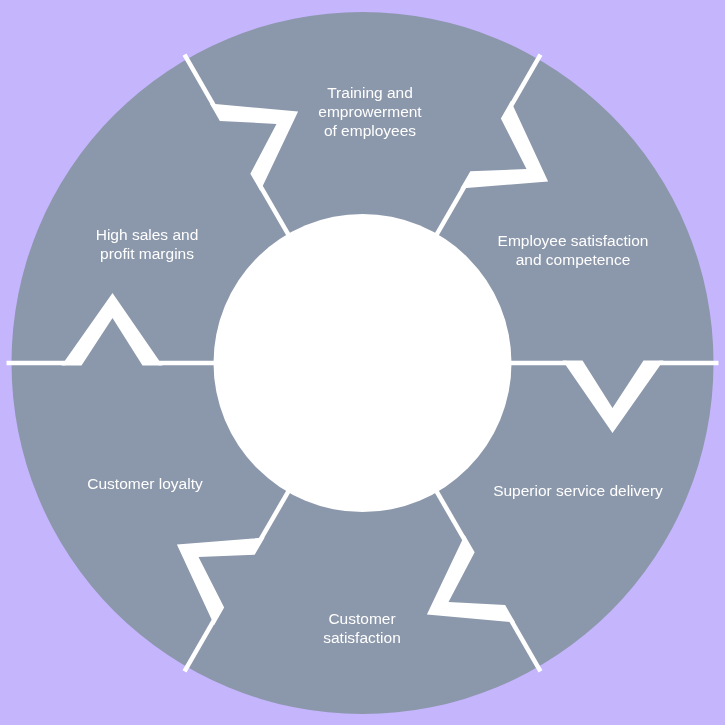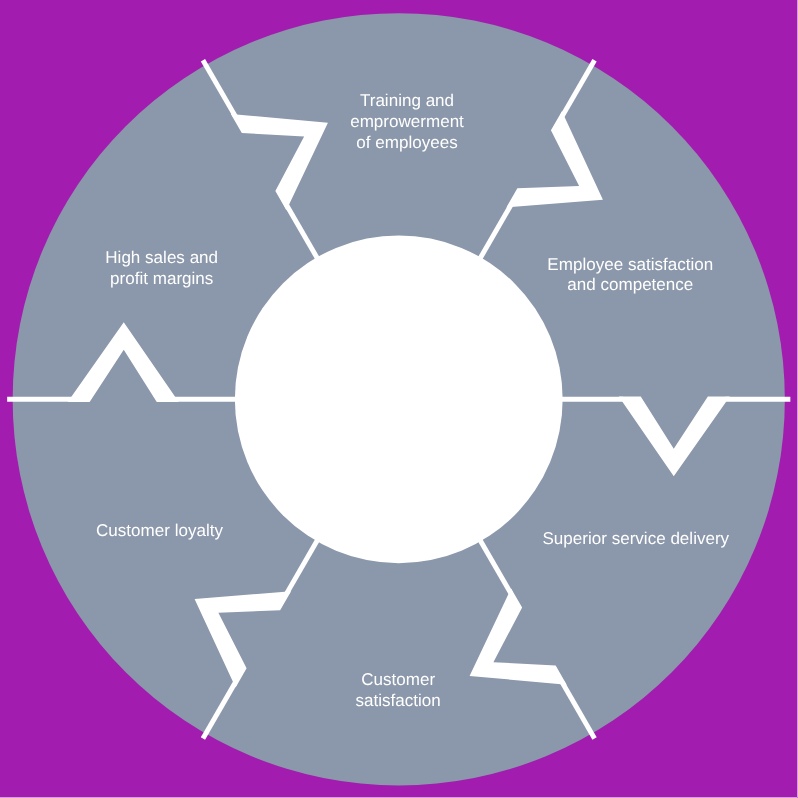--- a/index.html
+++ b/index.html
@@ -5,21 +5,21 @@
   html, body {
     margin: 0;
     padding: 0;
     background: #ffffff;
     font-family: "Liberation Sans", sans-serif;
   }
   #stage {
     position: relative;
     width: 725px;
     height: 725px;
-    background: #a21caf;
+    background: #c4b5fd;
     overflow: hidden;
   }
   svg text {
     font-family: "Liberation Sans", sans-serif;
     font-size: 15.5px;
     font-weight: 400;
   }
 </style>
 </head>
 <body>

